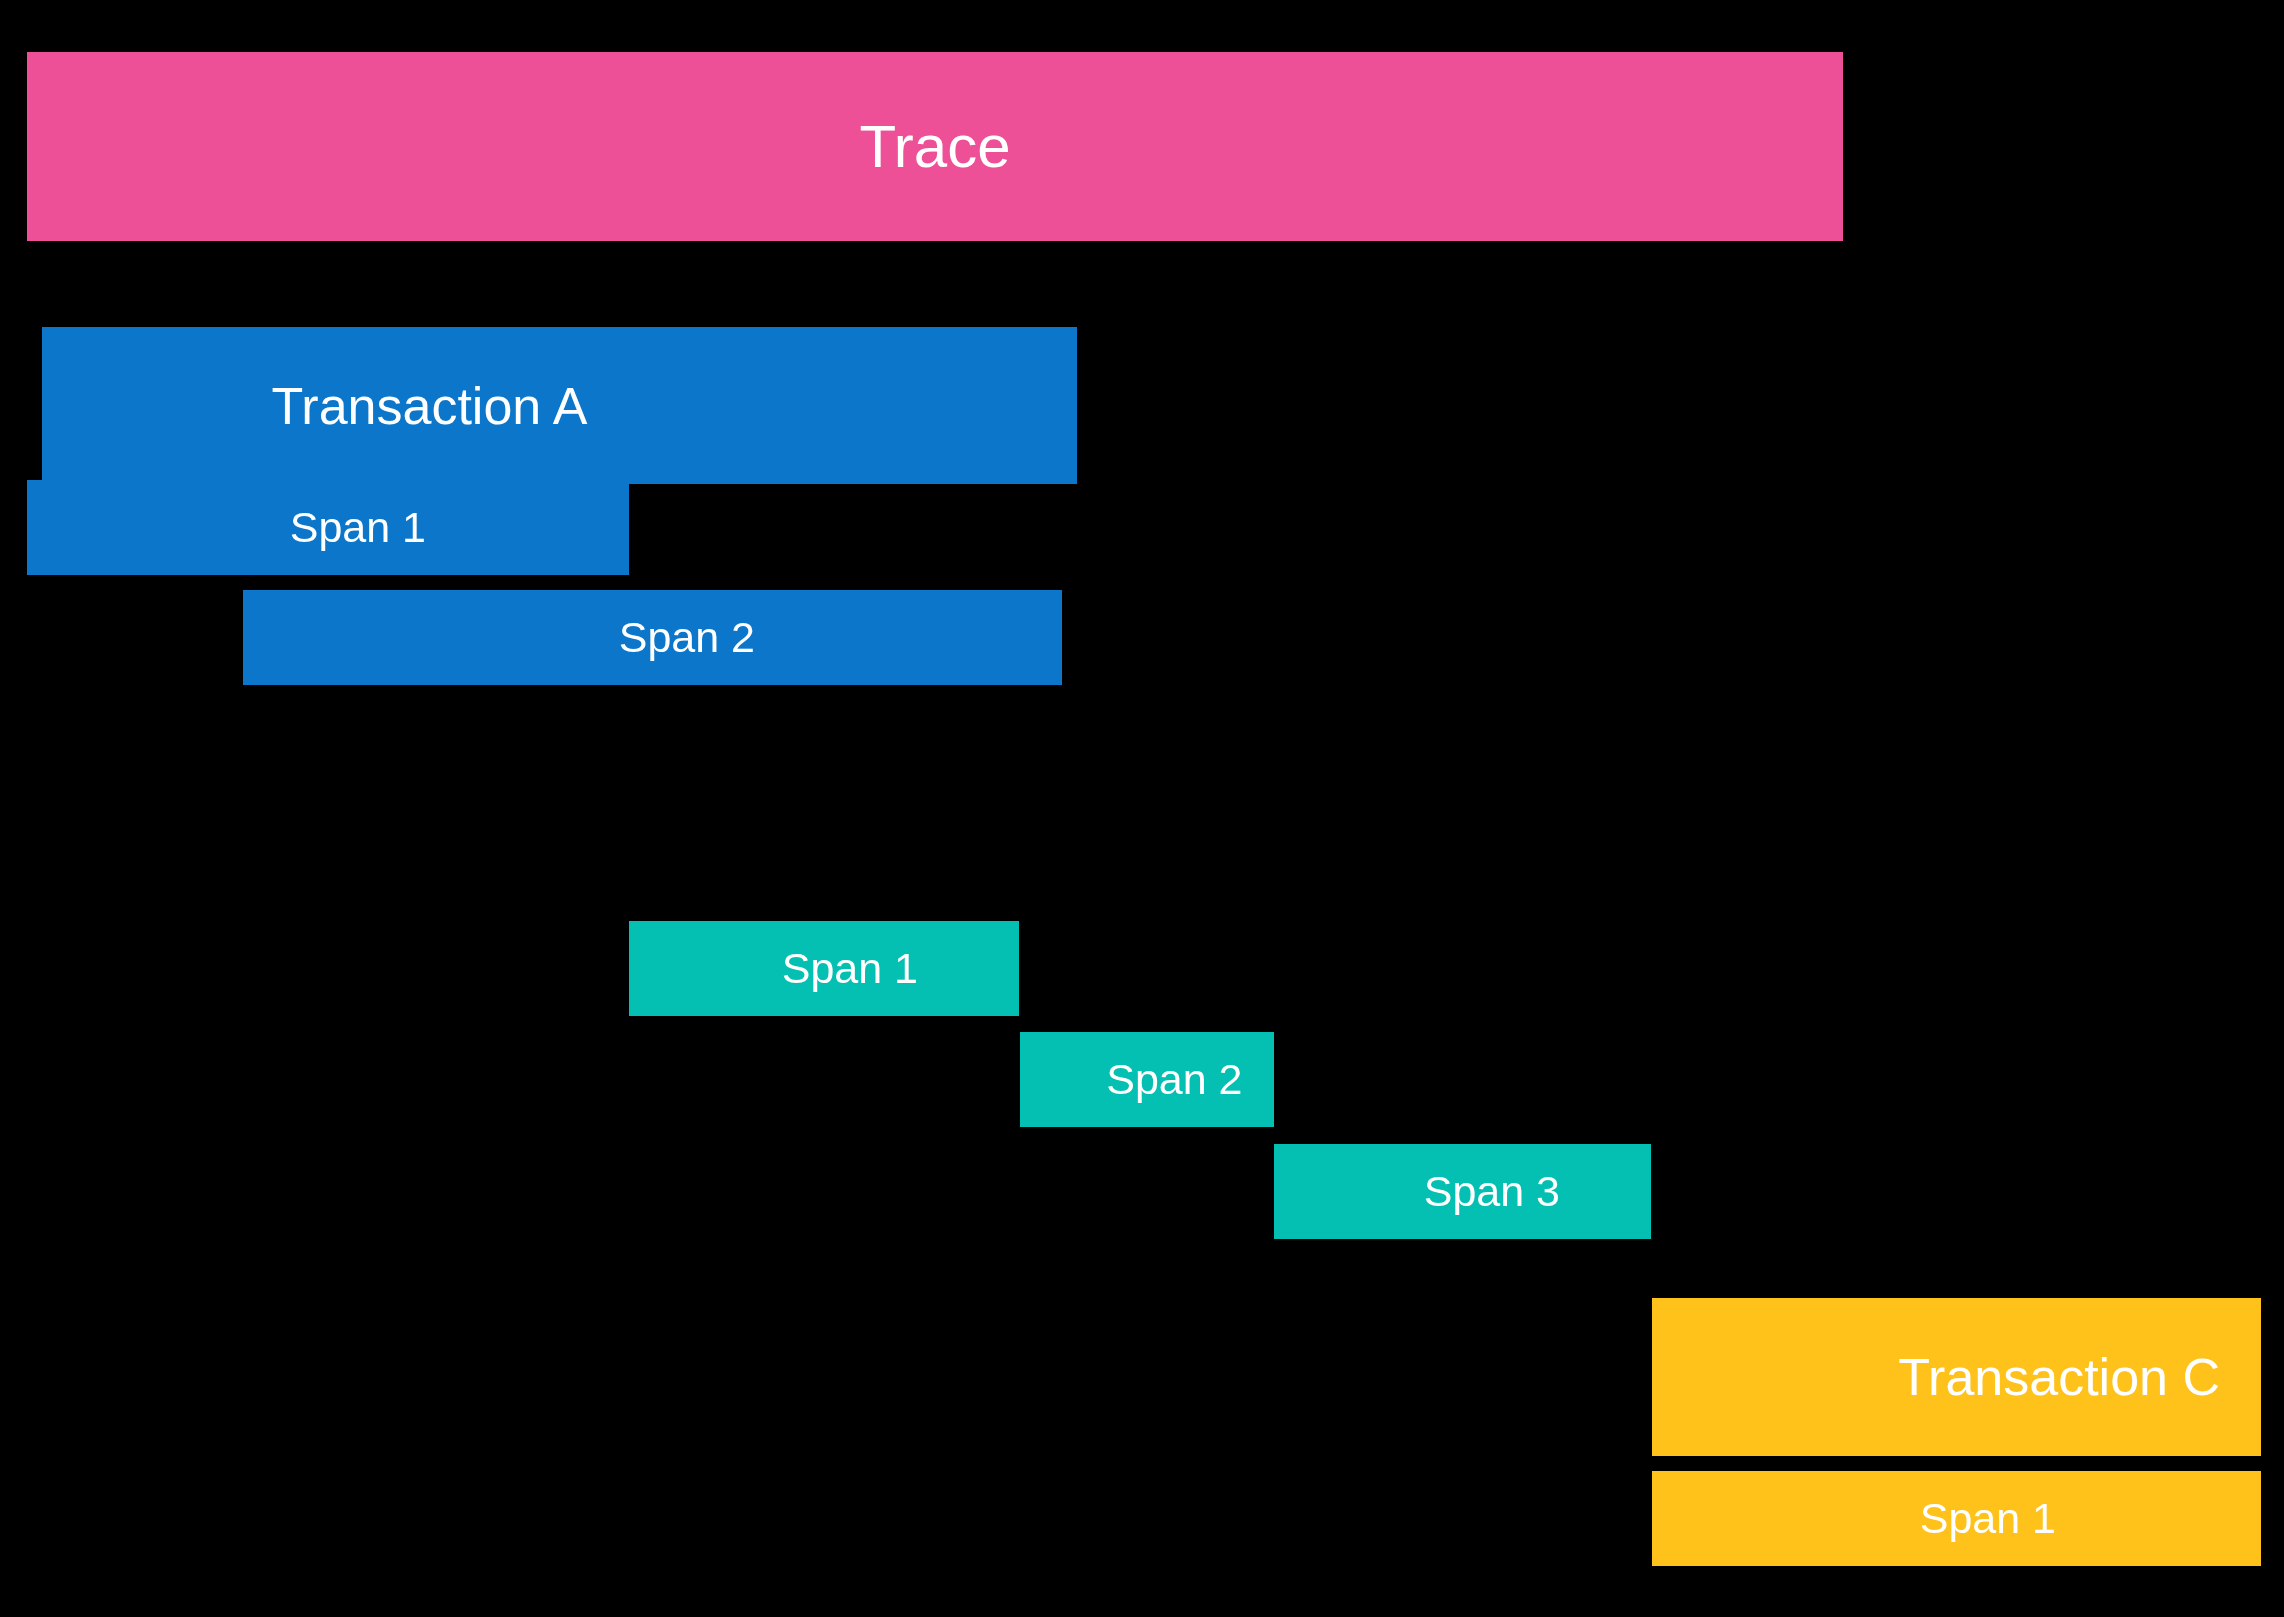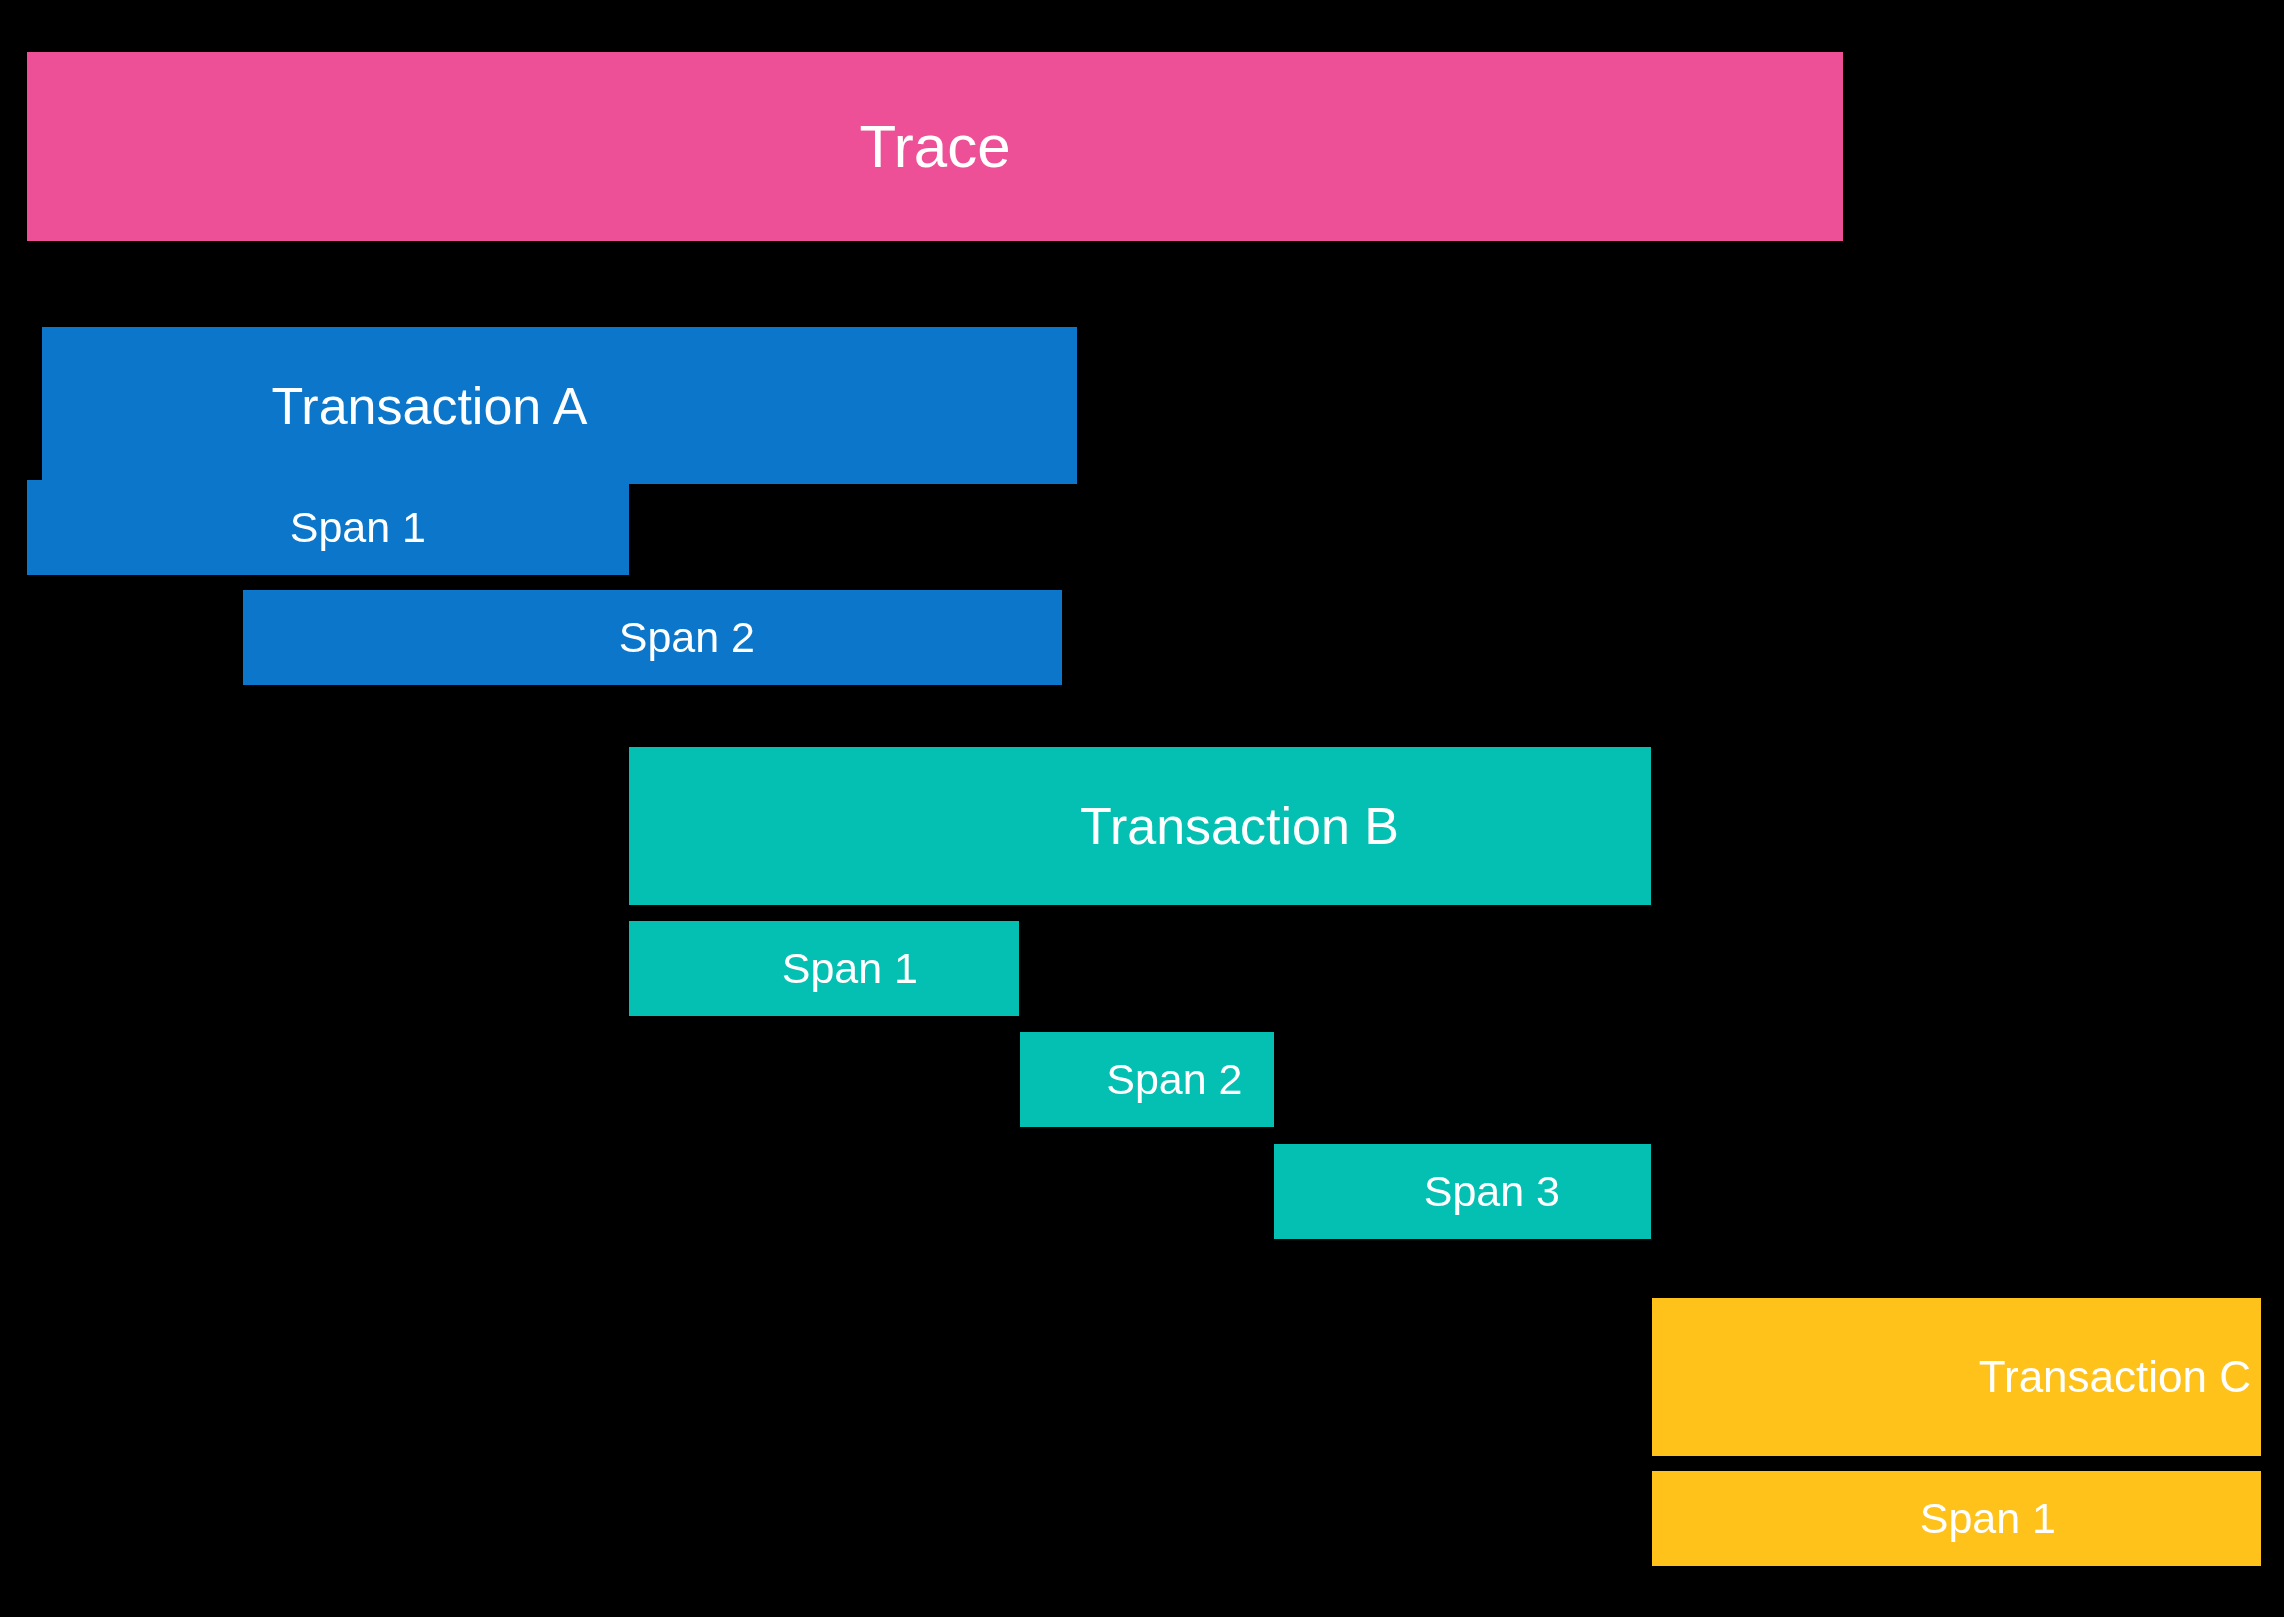--- a/index.html
+++ b/index.html
@@ -42,32 +42,29 @@
     </div>
     <div class="bar" style="left: 42px; top: 307px; width: 1035px; height: 157px; background: rgb(11, 118, 202); font-size: 52px; justify-content: center; padding-right: 260px; margin-top: 20px;">
       <span class="bar-label" style="color: rgb(255, 255, 255);">Transaction A</span>
     </div>
     <div class="bar" style="left: 27px; top: 480px; width: 602px; height: 95px; background: rgb(11, 118, 202); font-size: 43px; justify-content: flex-end; padding-right: 203px;">
       <span class="bar-label" style="color: rgb(255, 255, 255);">Span 1</span>
     </div>
     <div class="bar" style="left: 243px; top: 590px; width: 819px; height: 95px; background: rgb(11, 118, 202); font-size: 43px; justify-content: flex-end; padding-right: 307px;">
       <span class="bar-label" style="color: rgb(255, 255, 255);">Span 2</span>
     </div>
-    <div class="bar" style="left: 629px; top: 747px; width: 1022px; height: 158px; background: rgb(4, 192, 178); font-size: 52px; justify-content: flex-end; padding-right: 252px;">
-      <span class="bar-label" style="color: rgb(255, 255, 255);">Transaction B</span>
-    </div>
     <div class="bar" style="left: 629px; top: 921px; width: 390px; height: 95px; background: rgb(4, 192, 178); font-size: 43px; justify-content: flex-end; padding-right: 101px;">
       <span class="bar-label" style="color: rgb(255, 255, 255);">Span 1</span>
     </div>
     <div class="bar" style="left: 1020px; top: 1032px; width: 254px; height: 95px; background: rgb(4, 192, 178); font-size: 43px; justify-content: flex-end; padding-right: 31.5px;">
       <span class="bar-label" style="color: rgb(255, 255, 255);">Span 2</span>
     </div>
     <div class="bar" style="left: 1274px; top: 1144px; width: 377px; height: 95px; background: rgb(4, 192, 178); font-size: 43px; justify-content: flex-end; padding-right: 91px;">
       <span class="bar-label" style="color: rgb(255, 255, 255);">Span 3</span>
     </div>
-    <div class="bar" style="left: 1652px; top: 1298px; width: 609px; height: 158px; background: rgb(255, 194, 27); font-size: 44px; justify-content: flex-end; padding-right: 10px;">
+    <div class="bar" style="left: 1652px; top: 1298px; width: 609px; height: 158px; background: rgb(255, 194, 27); font-size: 52px; justify-content: flex-end; padding-right: 41px;">
       <span class="bar-label" style="color: rgb(255, 255, 255);">Transaction C</span>
     </div>
     <div class="bar" style="left: 1652px; top: 1471px; width: 609px; height: 95px; background: rgb(255, 194, 27); font-size: 43px; justify-content: flex-end; padding-right: 205px;">
       <span class="bar-label" style="color: rgb(255, 255, 255);">Span 1</span>
     </div>
   </div>
 
 
 </body></html>

